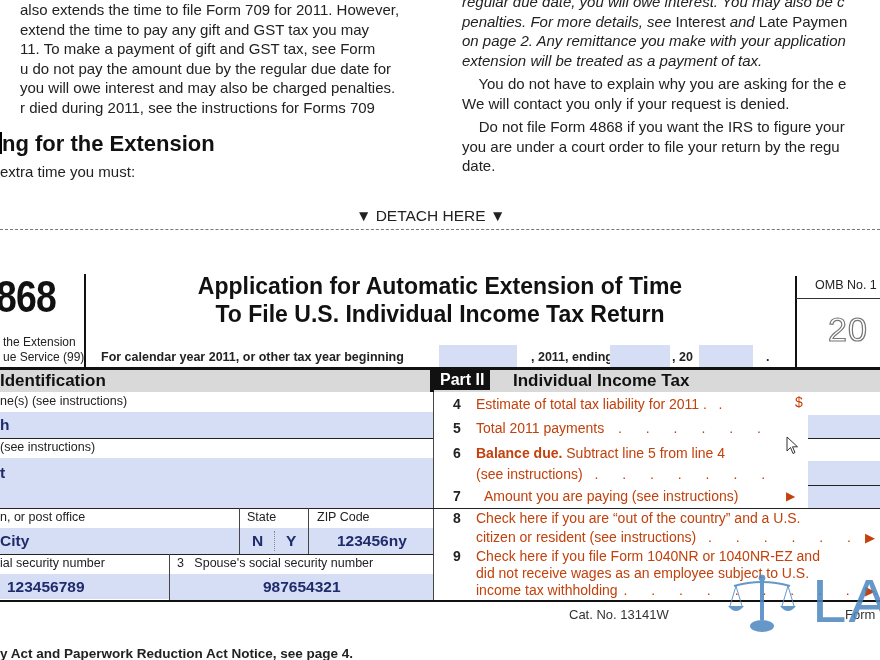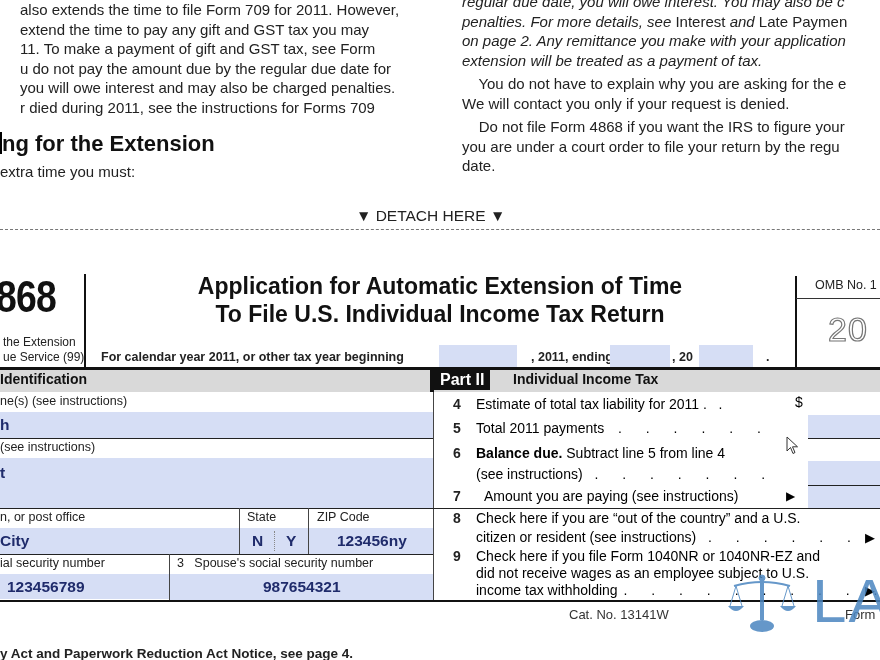--- a/index.html
+++ b/index.html
@@ -20,28 +20,28 @@
   .formno { font-size: 44px; font-weight: bold; font-family: "Liberation Sans", sans-serif; letter-spacing: -1px; color: #111; transform: scaleX(0.85); transform-origin: left top; }
   .small { font-size: 12px; color: #222; white-space: nowrap; }
   .vline { background: #111; }
   .title { font-size: 23px; font-weight: bold; color: #111; text-align: center; white-space: nowrap; line-height: 28px; }
   .calyear { font-size: 12.5px; font-weight: bold; color: #222; white-space: nowrap; }
   .blue-field { background: #d6def5; }
   .omb-20 { font-size: 34px; color: #fff; -webkit-text-stroke: 1.2px #777; font-weight: normal; letter-spacing: 1px; }
 
   .part-bar { background: #d9d9d9; border-top: 3px solid #111; }
   .part-label { background: #111; color: #fff; font-weight: bold; font-size: 16px; padding: 0 6px; line-height: 20px; }
-  .part-title { font-size: 14px; font-weight: bold; color: #111; white-space: nowrap; }
+  .part-title { font-size: 17px; font-weight: bold; color: #111; white-space: nowrap; }
 
   .lbl { font-size: 12.5px; color: #222; white-space: nowrap; }
   .val { font-size: 15.5px; font-weight: bold; color: #1f2b6b; white-space: nowrap; }
   .hline { background: #222; height: 1px; }
 
   .line-num { font-size: 14px; font-weight: bold; color: #222; }
-  .line-txt { font-size: 14px; color: #000000; white-space: nowrap; line-height: 19px; }
+  .line-txt { font-size: 14px; color: #c2410c; white-space: nowrap; line-height: 19px; }
   .dots { letter-spacing: 10px; }
 
   .footer { font-size: 13.5px; font-weight: bold; color: #222; white-space: nowrap; }
   .cat { font-size: 13px; color: #333; white-space: nowrap; }
 
   .watermark { color: #4b86c0; opacity: 0.85; }
 </style>
 </head>
 <body>
 

